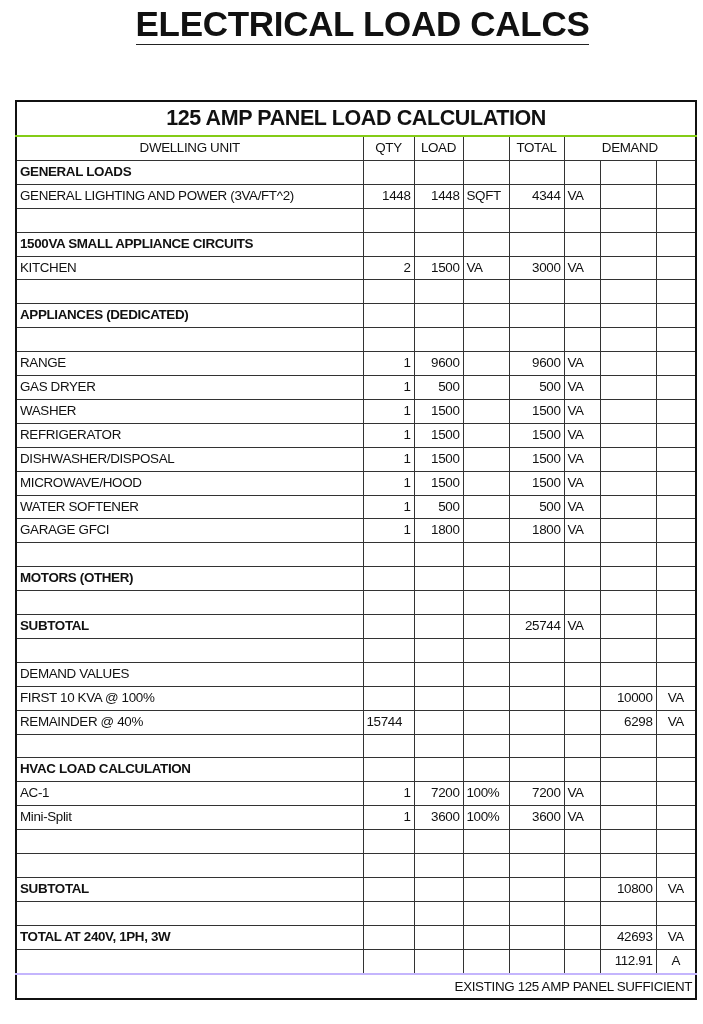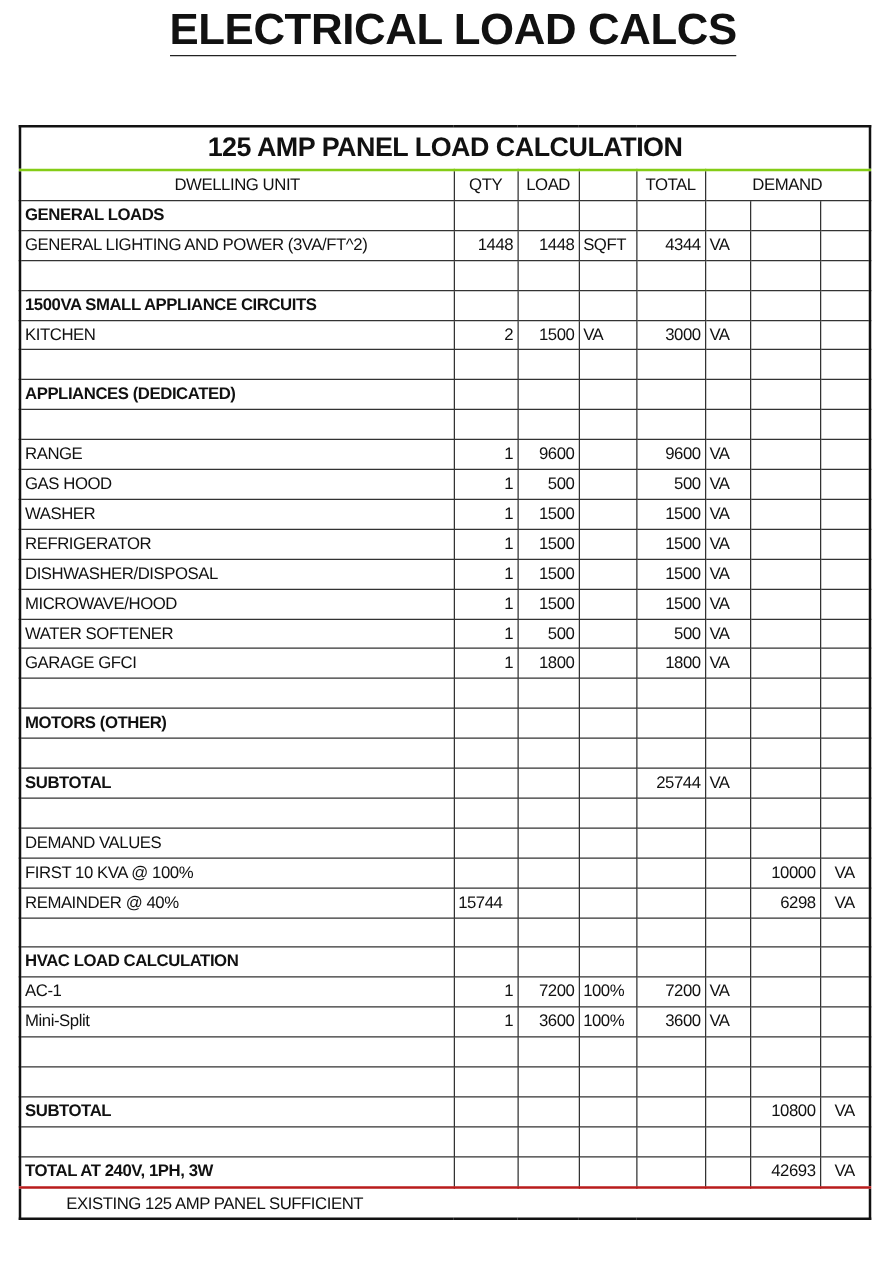--- a/index.html
+++ b/index.html
@@ -60,22 +60,22 @@
       font-size: 21.5px;
       font-weight: bold;
       text-align: center;
       letter-spacing: -0.4px;
       border-bottom: 2px solid #84cc16;
     }
     table.calc tr.head-row td {
       text-align: center;
     }
     table.calc tr.footer-row td {
-      text-align: left;
-      border-top: 2px solid #b91c1c;
+      text-align: right;
+      border-top: 2px solid #c4b5fd;
       height: 23px;
       line-height: 23px;
       padding-left: 36px;
     }
     .bold { font-weight: bold; }
     .r { text-align: right; }
     .l { text-align: left; }
     .c { text-align: center; }
   </style>
 </head>
@@ -194,21 +194,21 @@
     <td class="l">RANGE</td>
     <td class="r">1</td>
     <td class="r">9600</td>
     <td class="l"></td>
     <td class="r">9600</td>
     <td class="l">VA</td>
     <td class="r"></td>
     <td class="c"></td>
   </tr>
       <tr>
-    <td class="l">GAS HOOD</td>
+    <td class="l">GAS DRYER</td>
     <td class="r">1</td>
     <td class="r">500</td>
     <td class="l"></td>
     <td class="r">500</td>
     <td class="l">VA</td>
     <td class="r"></td>
     <td class="c"></td>
   </tr>
       <tr>
     <td class="l">WASHER</td>
@@ -432,20 +432,30 @@
   </tr>
       <tr>
     <td class="l bold">TOTAL AT 240V, 1PH, 3W</td>
     <td class="r"></td>
     <td class="r"></td>
     <td class="l"></td>
     <td class="r"></td>
     <td class="l"></td>
     <td class="r">42693</td>
     <td class="c">VA</td>
+  </tr>
+      <tr>
+    <td class="l"></td>
+    <td class="r"></td>
+    <td class="r"></td>
+    <td class="l"></td>
+    <td class="r"></td>
+    <td class="l"></td>
+    <td class="r">112.91</td>
+    <td class="c">A</td>
   </tr>
     </tbody>
   <tbody>
     <tr class="footer-row">
       <td colspan="8">EXISTING 125 AMP PANEL SUFFICIENT</td>
     </tr>
   </tbody>
 </table>
 
 </body></html>

